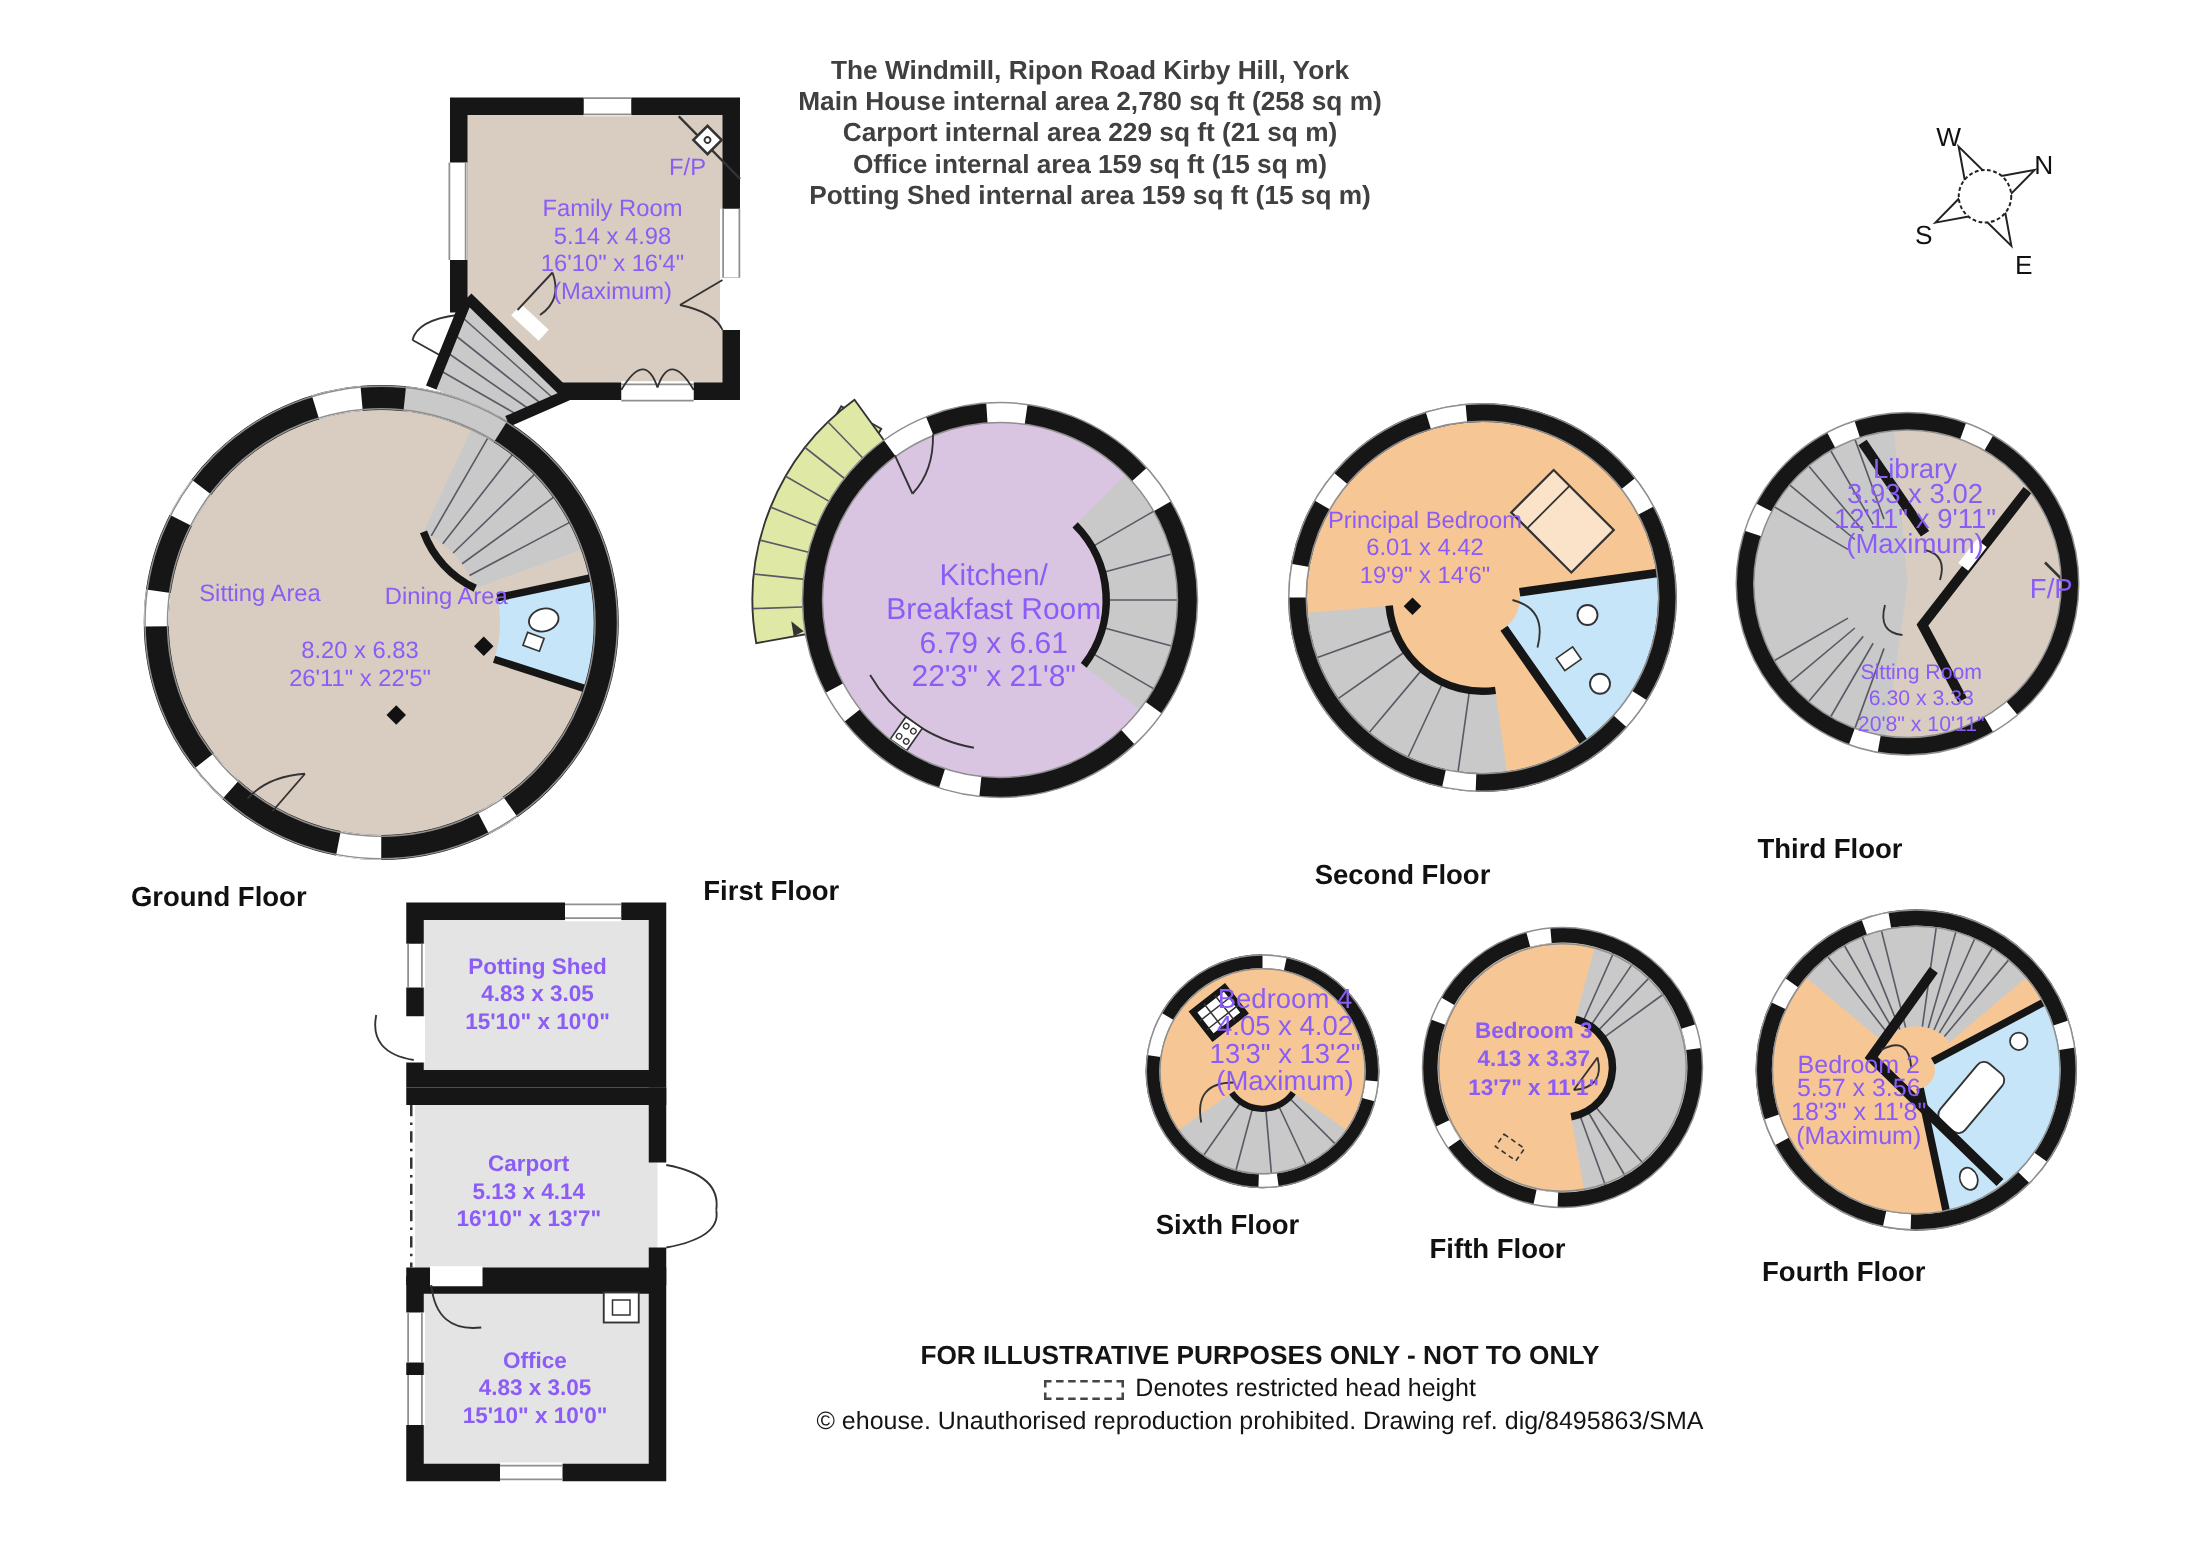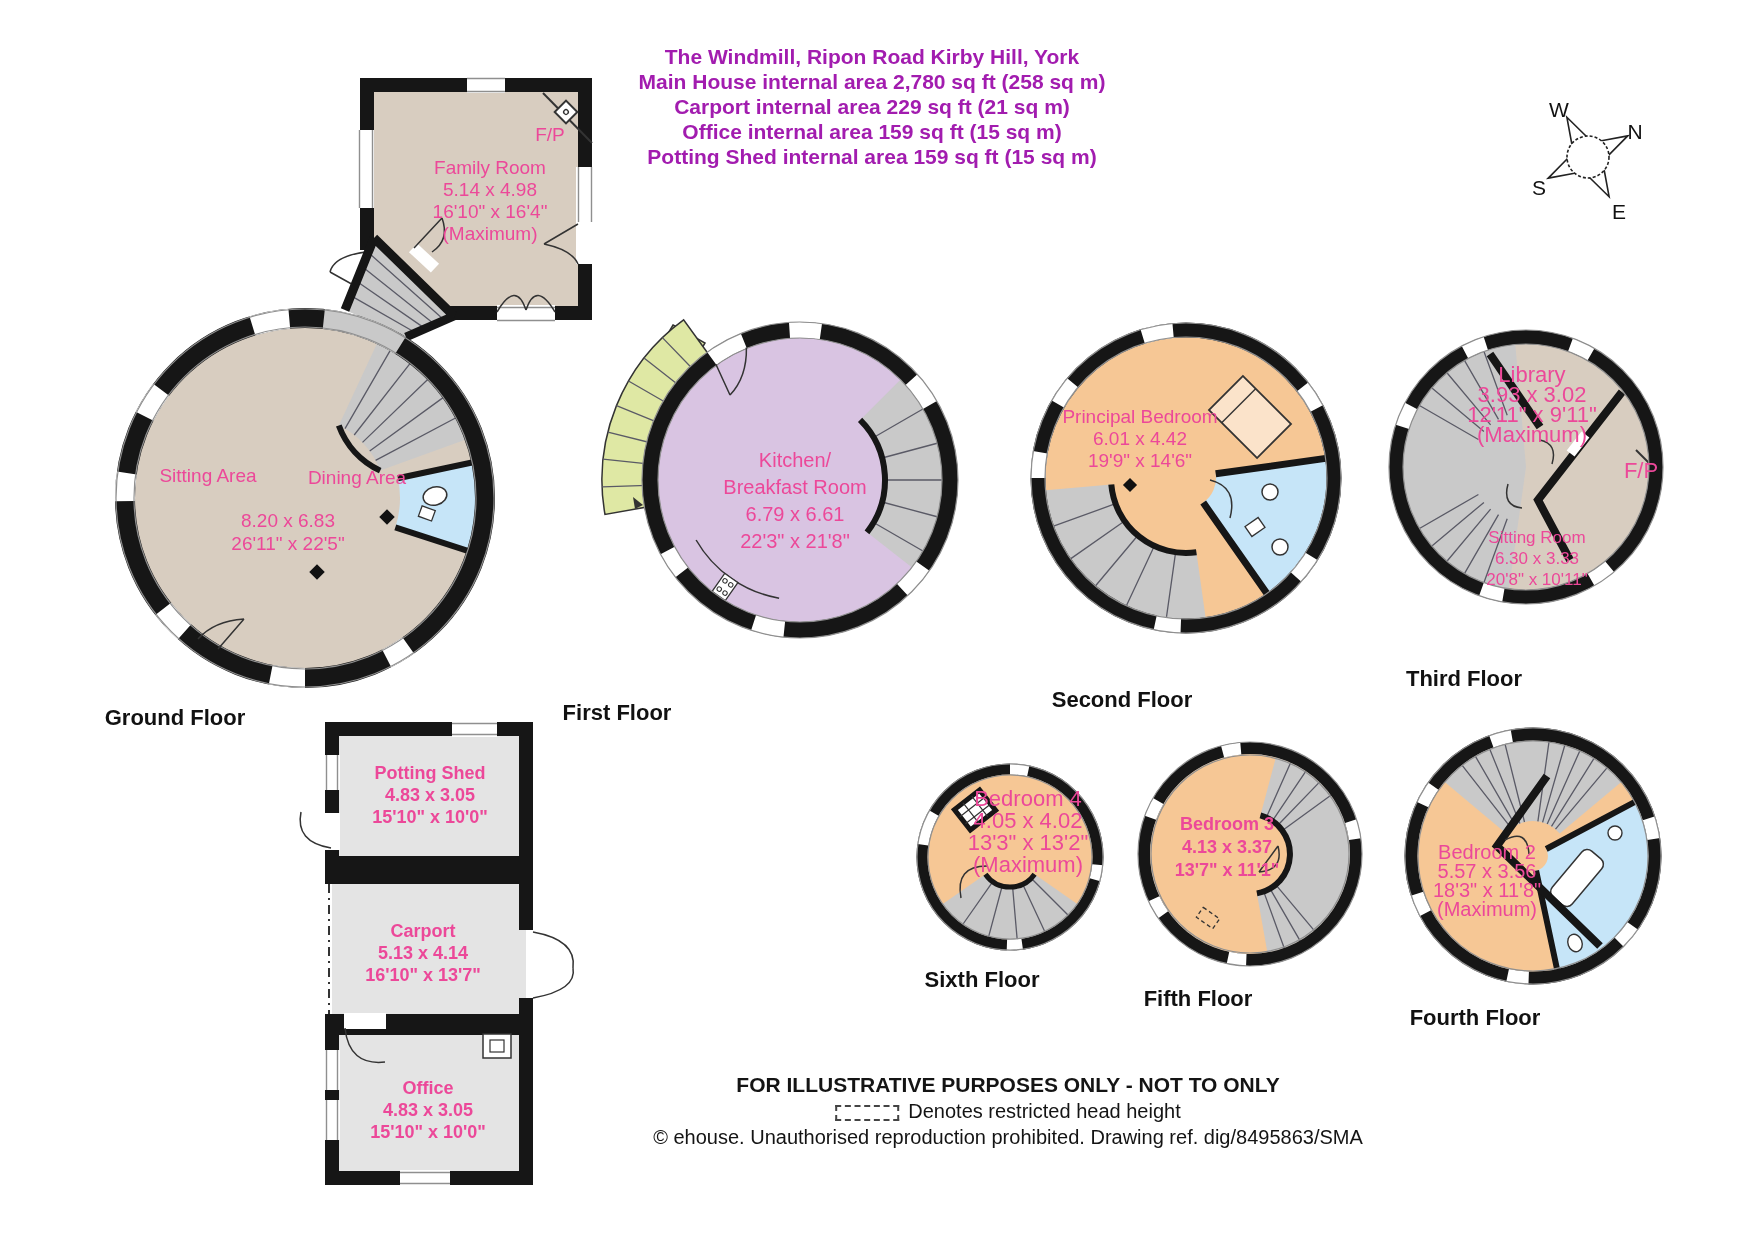--- a/index.html
+++ b/index.html
@@ -1,31 +1,31 @@
 <!DOCTYPE html>
 <html style="--wall: #161616; --beige: #d8cdc0; --lavender: #d9c4e2; --peach: #f6c795; --bath_blue: #c6e5f8; --stair_gray: #c9c9c9; --outbuilding_gray: #e4e4e4; --external_stair_green: #dfe8a4; --text: #1c1c1c;"><head>
 <meta charset="utf-8">
 <style>
   html,body{margin:0;padding:0;background:#fff;}
   .canvas{position:relative;width:1754px;height:1240px;background:#fff;overflow:hidden;
           font-family:"Liberation Sans", sans-serif;color:#1c1c1c;}
   .abs{position:absolute;}
   svg{position:absolute;overflow:visible;}
   .lbl{position:absolute;transform:translateX(-50%);text-align:center;white-space:nowrap;
-       font-size:19px;line-height:22px;color:#ec4899;}
+       font-size:19px;line-height:22px;color:#8b5cf6;}
   .lbl span{display:block;}
   .s17{font-size:22px;line-height:20px;}
   .s17b{font-size:20px;line-height:19px;}
   .s18{font-size:18px;line-height:22px;font-weight:bold;}
-  .s20{font-size:20px;line-height:27px;text-align:center;}
+  .s20{font-size:24px;line-height:27px;text-align:center;}
   .s21{font-size:17px;line-height:21px;}
   .floor-label{position:absolute;transform:translateX(-50%);font-weight:bold;font-size:22px;
                color:#111;white-space:nowrap;}
   .title-block{position:absolute;transform:translateX(-50%);text-align:center;font-weight:bold;
-               font-size:21px;line-height:25px;white-space:nowrap;color:#a21caf;}
+               font-size:21px;line-height:25px;white-space:nowrap;color:#404040;}
   .title-block span{display:block;}
   .footer-block{position:absolute;transform:translateX(-50%);text-align:center;
                 font-size:20px;line-height:26px;white-space:nowrap;color:#141414;}
   .footer-block .f-line{display:block;}
   .f-bold{font-weight:bold;font-size:21px;}
   .dash-box{display:inline-block;width:60px;height:12px;border:2px dashed #444;
             vertical-align:middle;margin-right:9px;}
   
   .wall{stroke:var(--wall);}
   .ring{fill:none;stroke:var(--wall);}

